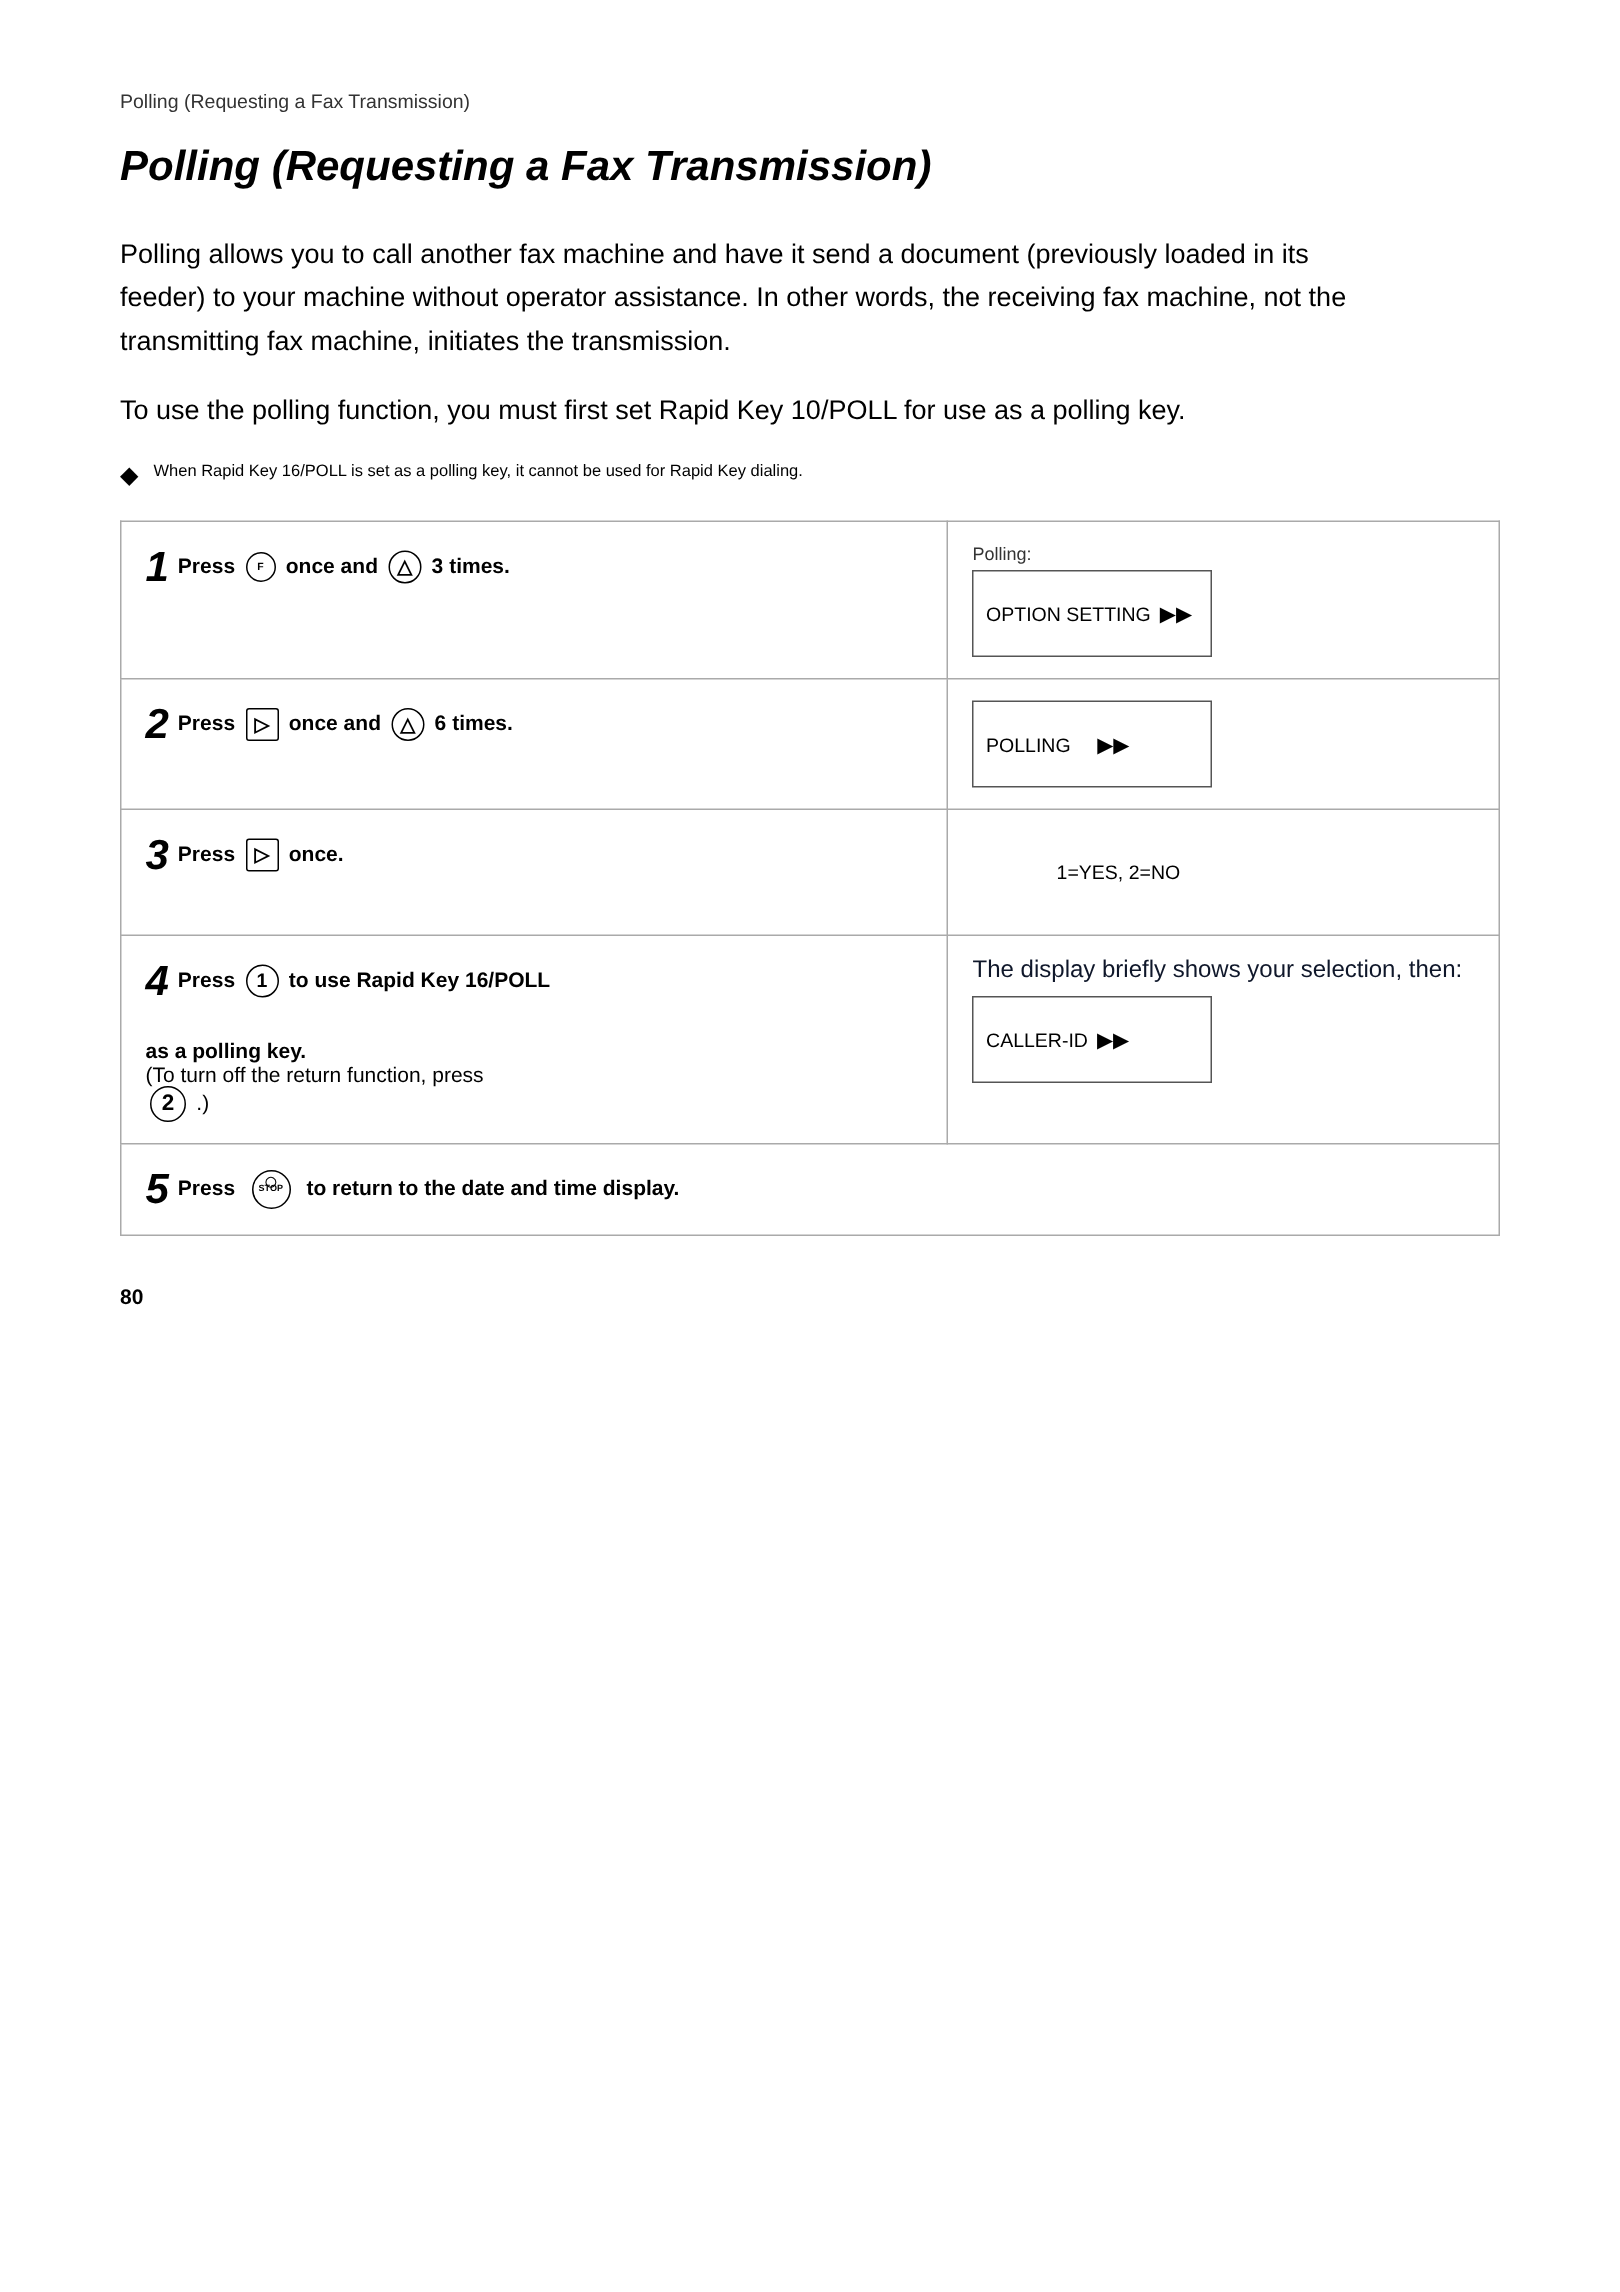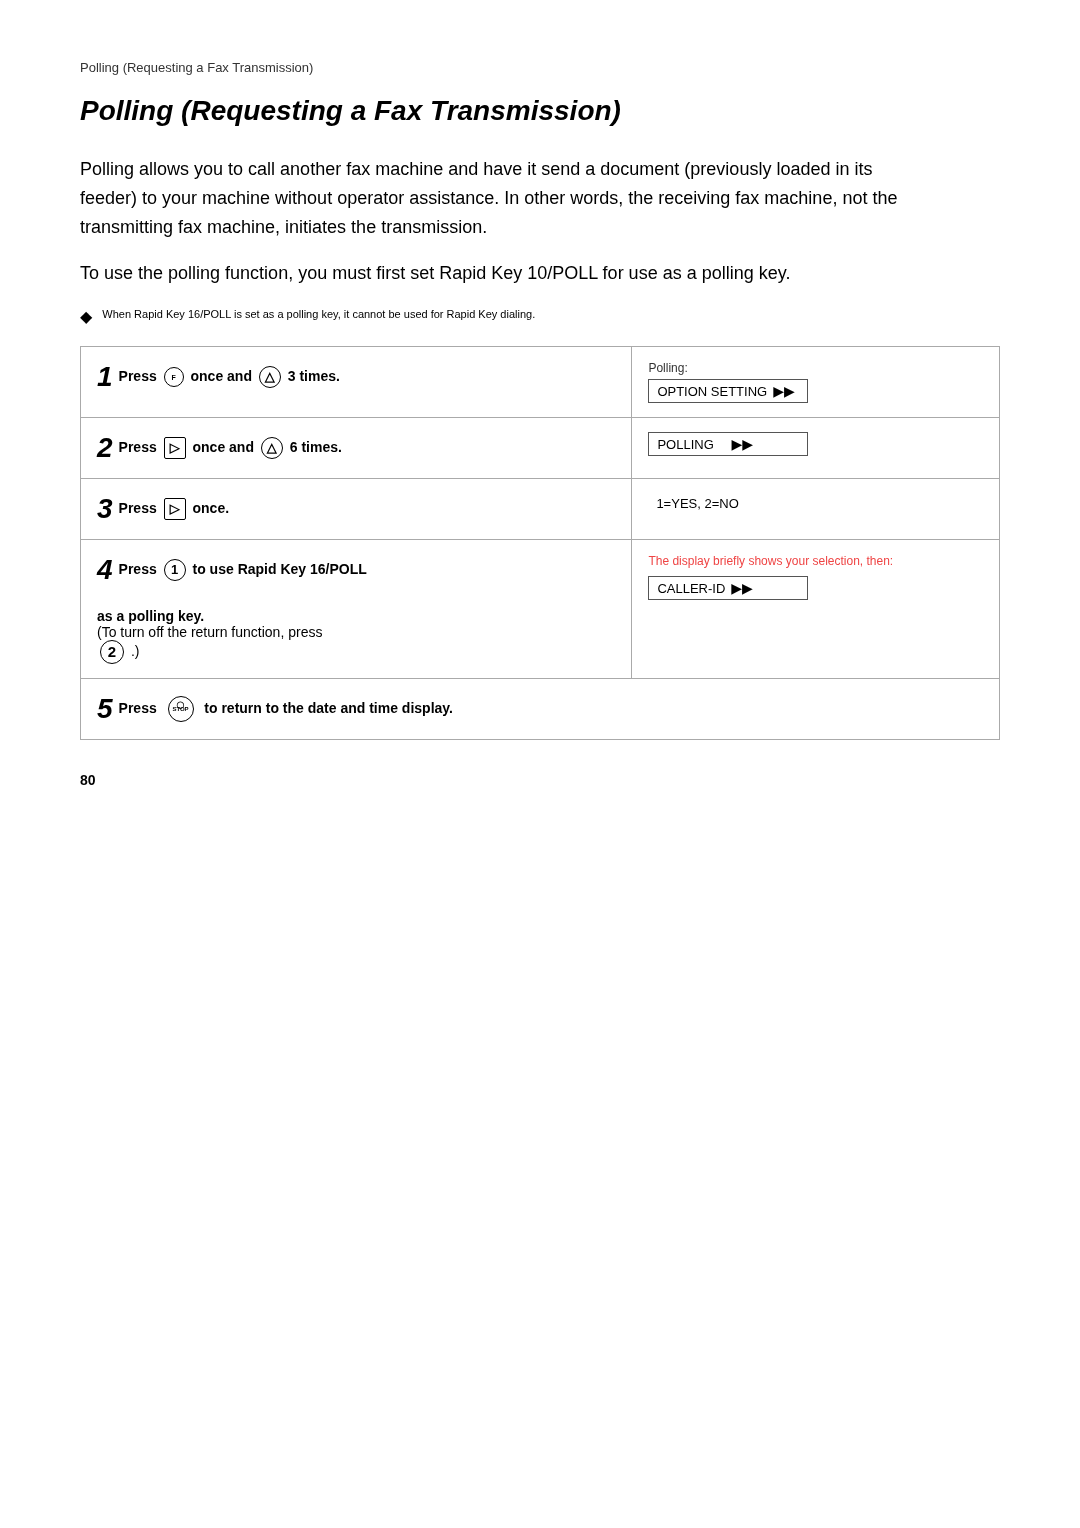--- a/index.html
+++ b/index.html
@@ -98,21 +98,21 @@
       font-size: 12px;
       color: #333;
       display: block;
       margin-bottom: 4px;
     }
 
     .display-box {
       border: 1px solid #555;
       display: inline-flex;
       align-items: center;
-      padding: 3px 8px;
+      padding: 20px 8px;
       font-size: 13px;
       font-weight: normal;
       min-width: 160px;
     }
 
     .display-arrow {
       margin-left: 6px;
       font-size: 14px;
     }
 
@@ -180,23 +180,23 @@
       height: 26px;
       margin: 0 3px;
       vertical-align: middle;
       text-align: center;
       font-size: 7px;
       line-height: 1;
       padding-top: 4px;
     }
 
     .display-right-note {
-      font-size: 12px;
+      font-size: 16px;
       margin-bottom: 8px;
-      color: #ef4444;
+      color: #0f172a;
     }
 
     .page-number {
       margin-top: 32px;
       font-size: 14px;
       font-weight: bold;
     }
 
     .step4-sub {
       margin-top: 22px;
@@ -259,21 +259,21 @@
   <tr>
     <td class="step-left">
       <div class="step-header">
         <span class="step-number">3</span>
         <span class="step-instruction">
           Press&nbsp;<span class="icon-menu">▷</span>&nbsp;once.
         </span>
       </div>
     </td>
     <td class="step-right">
-      <span class="display-box" style="border:none;">
+      <span class="display-box" style="border:none;margin-left:48px;">
         <span>1=YES, 2=NO</span>
       </span>
     </td>
   </tr>
 
   <tr>
     <td class="step-left">
       <div class="step-header">
         <span class="step-number">4</span>
         <span class="step-instruction">

